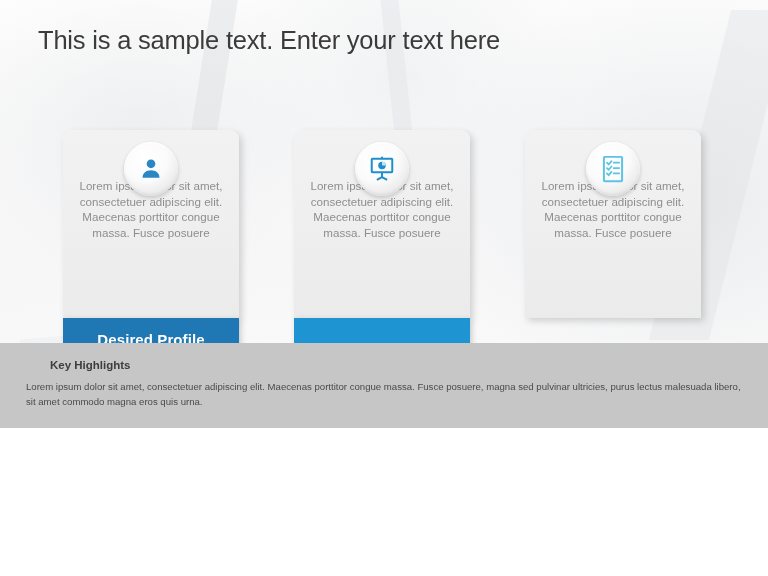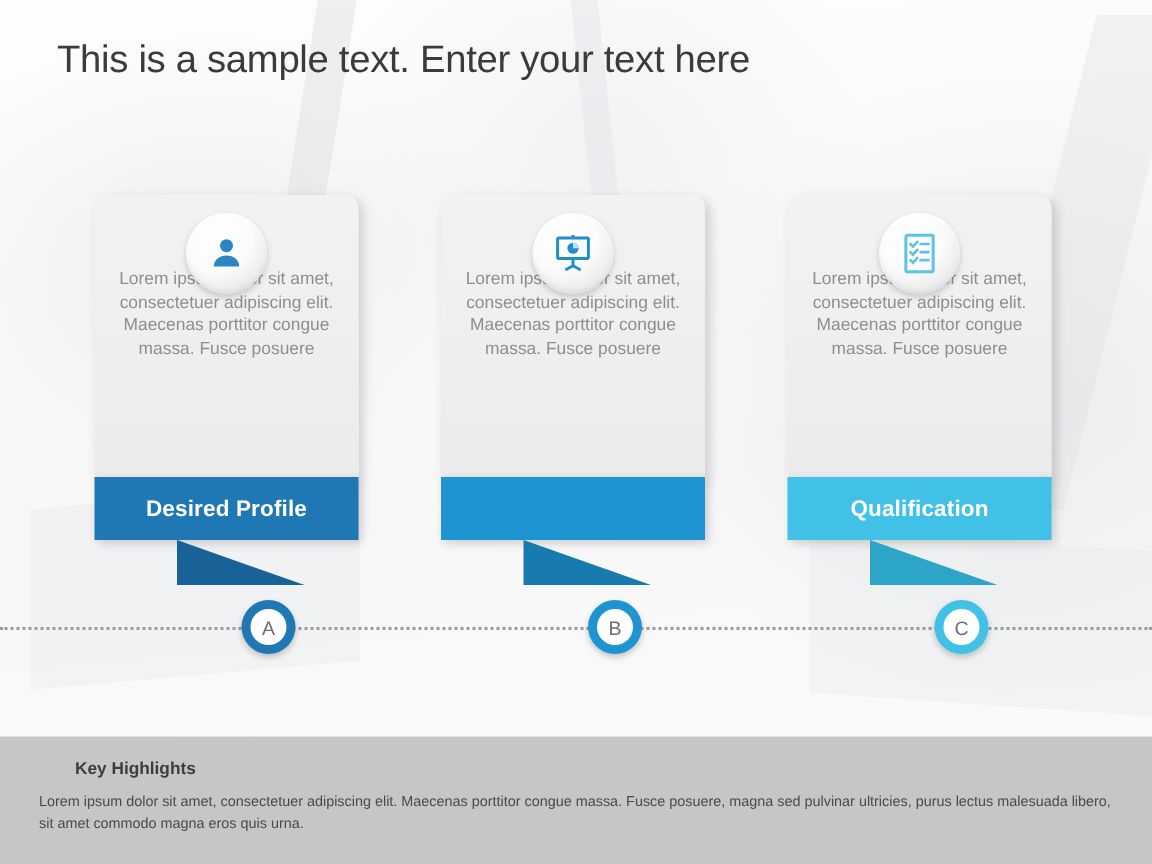--- a/index.html
+++ b/index.html
@@ -14,21 +14,21 @@
     font-family: "Liberation Sans", sans-serif;
     background: #ffffff;
     position: relative;
   }
 
   
   .slide {
     position: absolute;
     inset: 0;
     width: 768px;
-    height: 576px;
+    height: 428px;
     background:
       radial-gradient(ellipse 300px 220px at 18% 30%, rgba(228,230,232,.55) 0%, rgba(228,230,232,0) 70%),
       radial-gradient(ellipse 260px 260px at 52% 18%, rgba(232,234,236,.5) 0%, rgba(232,234,236,0) 70%),
       radial-gradient(ellipse 340px 300px at 88% 45%, rgba(226,229,231,.6) 0%, rgba(226,229,231,0) 72%),
       linear-gradient(175deg, #fdfdfd 0%, #f7f7f8 55%, #fbfbfb 100%);
     overflow: hidden;
   }
 
   
   .bg-streak {
@@ -257,24 +257,20 @@
           </g>
           <g stroke="#5bc3e6" stroke-width="1.5" stroke-linecap="round">
             <line x1="10.6" y1="6.6" x2="15.2" y2="6.6"></line>
             <line x1="10.6" y1="11.2" x2="15.2" y2="11.2"></line>
             <line x1="10.6" y1="15.8" x2="15.2" y2="15.8"></line>
           </g>
         </svg>
       </div>
       <div class="card-text">Lorem ipsum dolor sit amet, consectetuer adipiscing elit. Maecenas porttitor congue massa. Fusce posuere</div>
     </div>
-    <div class="band" style="background:#41c1e8">
-      <span class="band-label">Qualification</span>
-      <span class="tail" style="border-left-color:#2da5c9"></span>
-    </div>
   </div>
 
   <div class="marker marker-1" style="background:#1f78b4">
     <div class="marker-inner">A</div>
   </div>
   <div class="marker marker-2" style="background:#1f94d2">
     <div class="marker-inner">B</div>
   </div>
   <div class="marker marker-3" style="background:#41c1e8">
     <div class="marker-inner">C</div>

